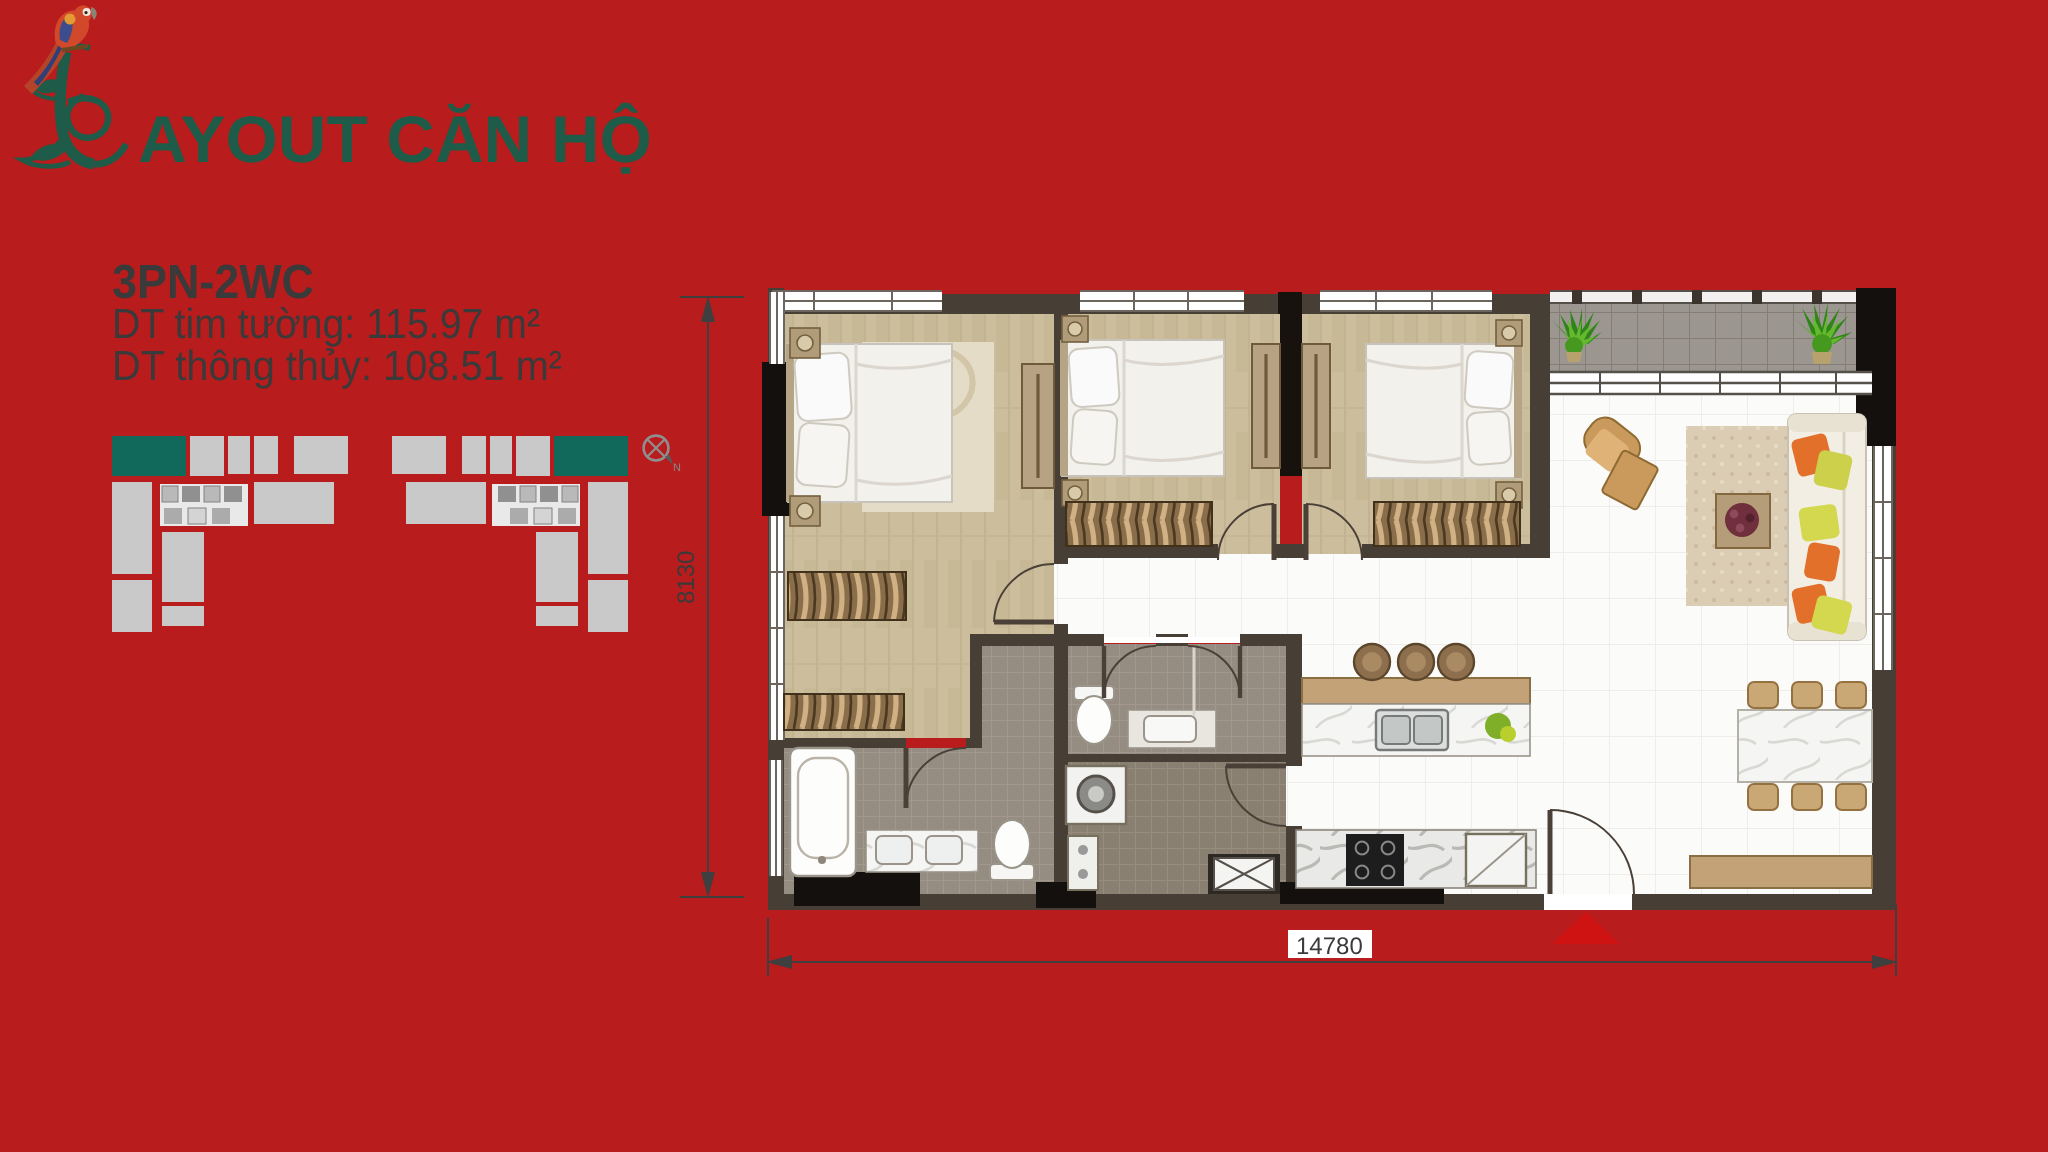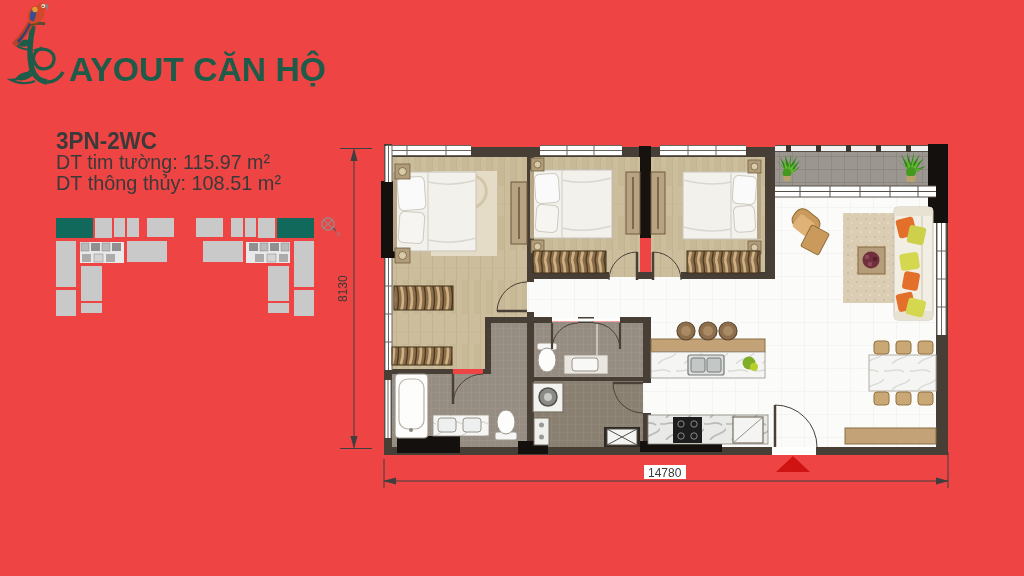--- a/index.html
+++ b/index.html
@@ -1,16 +1,16 @@
 <!DOCTYPE html>
 <html><head>
 <meta charset="utf-8">
 <style>
   html,body{margin:0;padding:0;background:#ffffff;}
-  #stage{position:relative;width:1024px;height:576px;background:#ef4444;overflow:hidden;
+  #stage{position:relative;width:1024px;height:576px;background:#b91c1c;overflow:hidden;
          font-family:"Liberation Sans", sans-serif;}
   svg{position:absolute;left:0;top:0;}
 </style>
 </head>
 <body>
 <div id="stage">
 <svg width="1024" height="576" viewBox="0 0 1024 576">
 <defs>
   <pattern id="wood" width="12" height="64" patternUnits="userSpaceOnUse">
     <rect width="12" height="64" fill="#ccbe9d"></rect>

